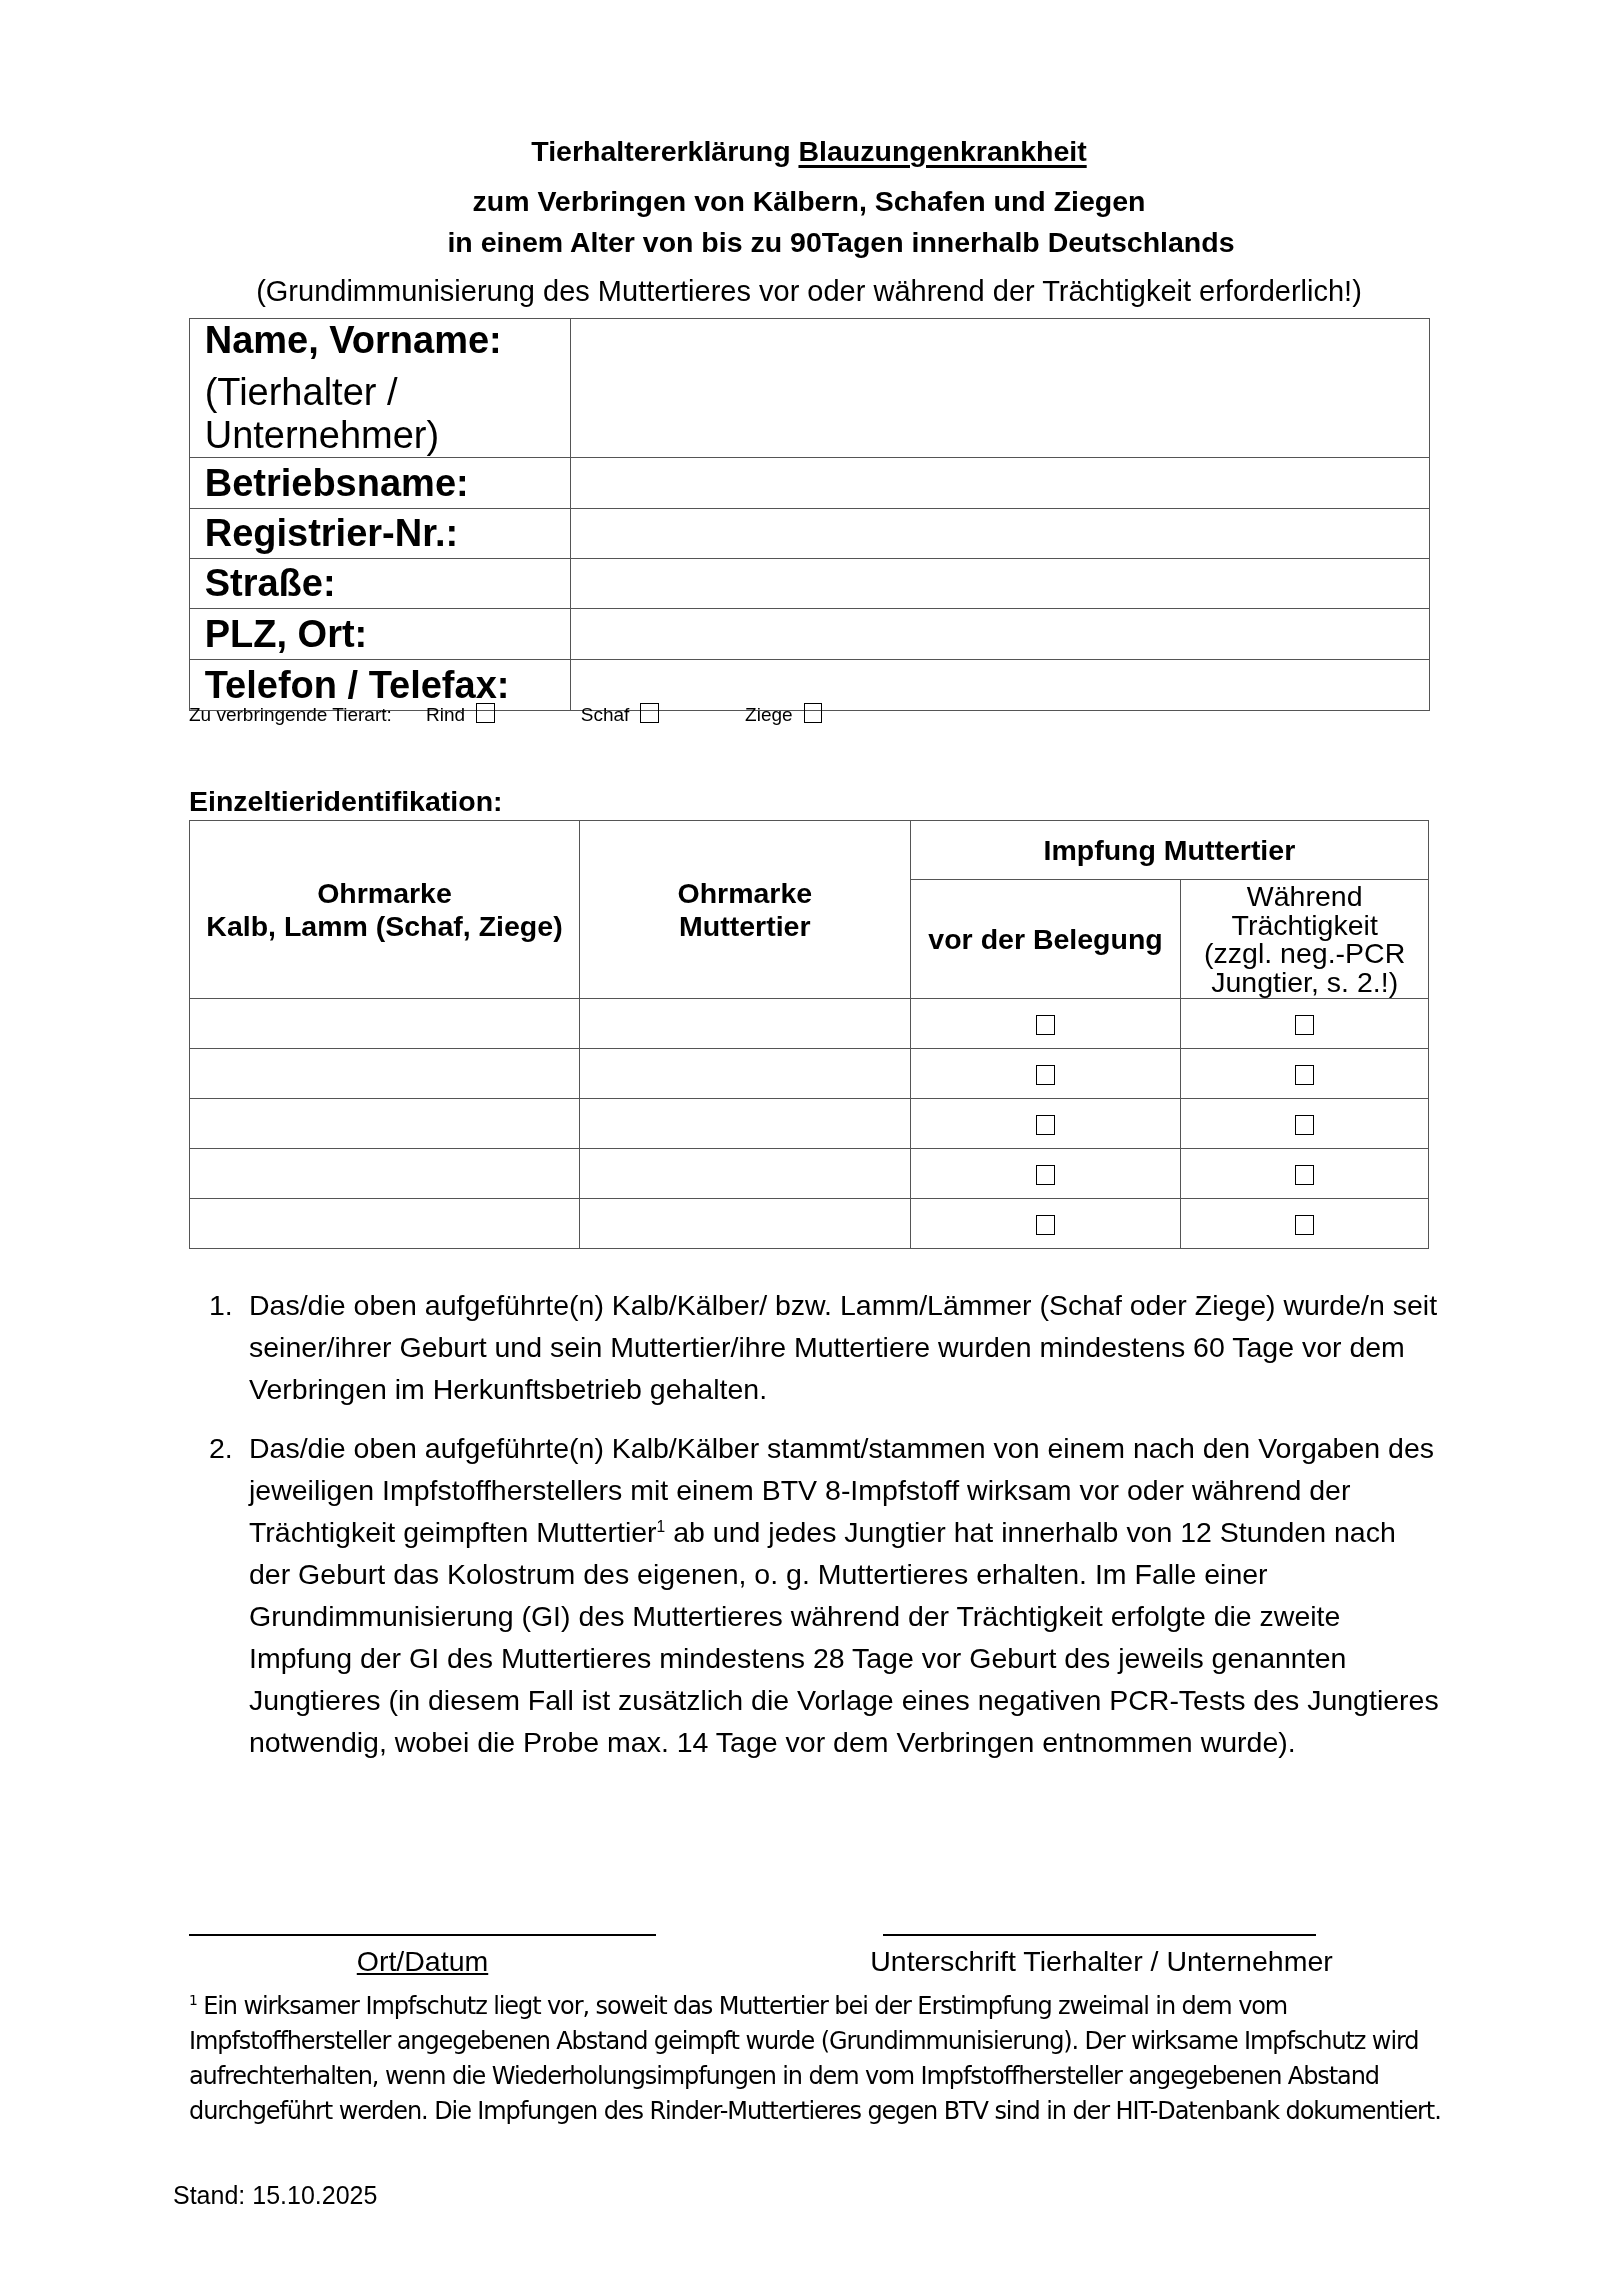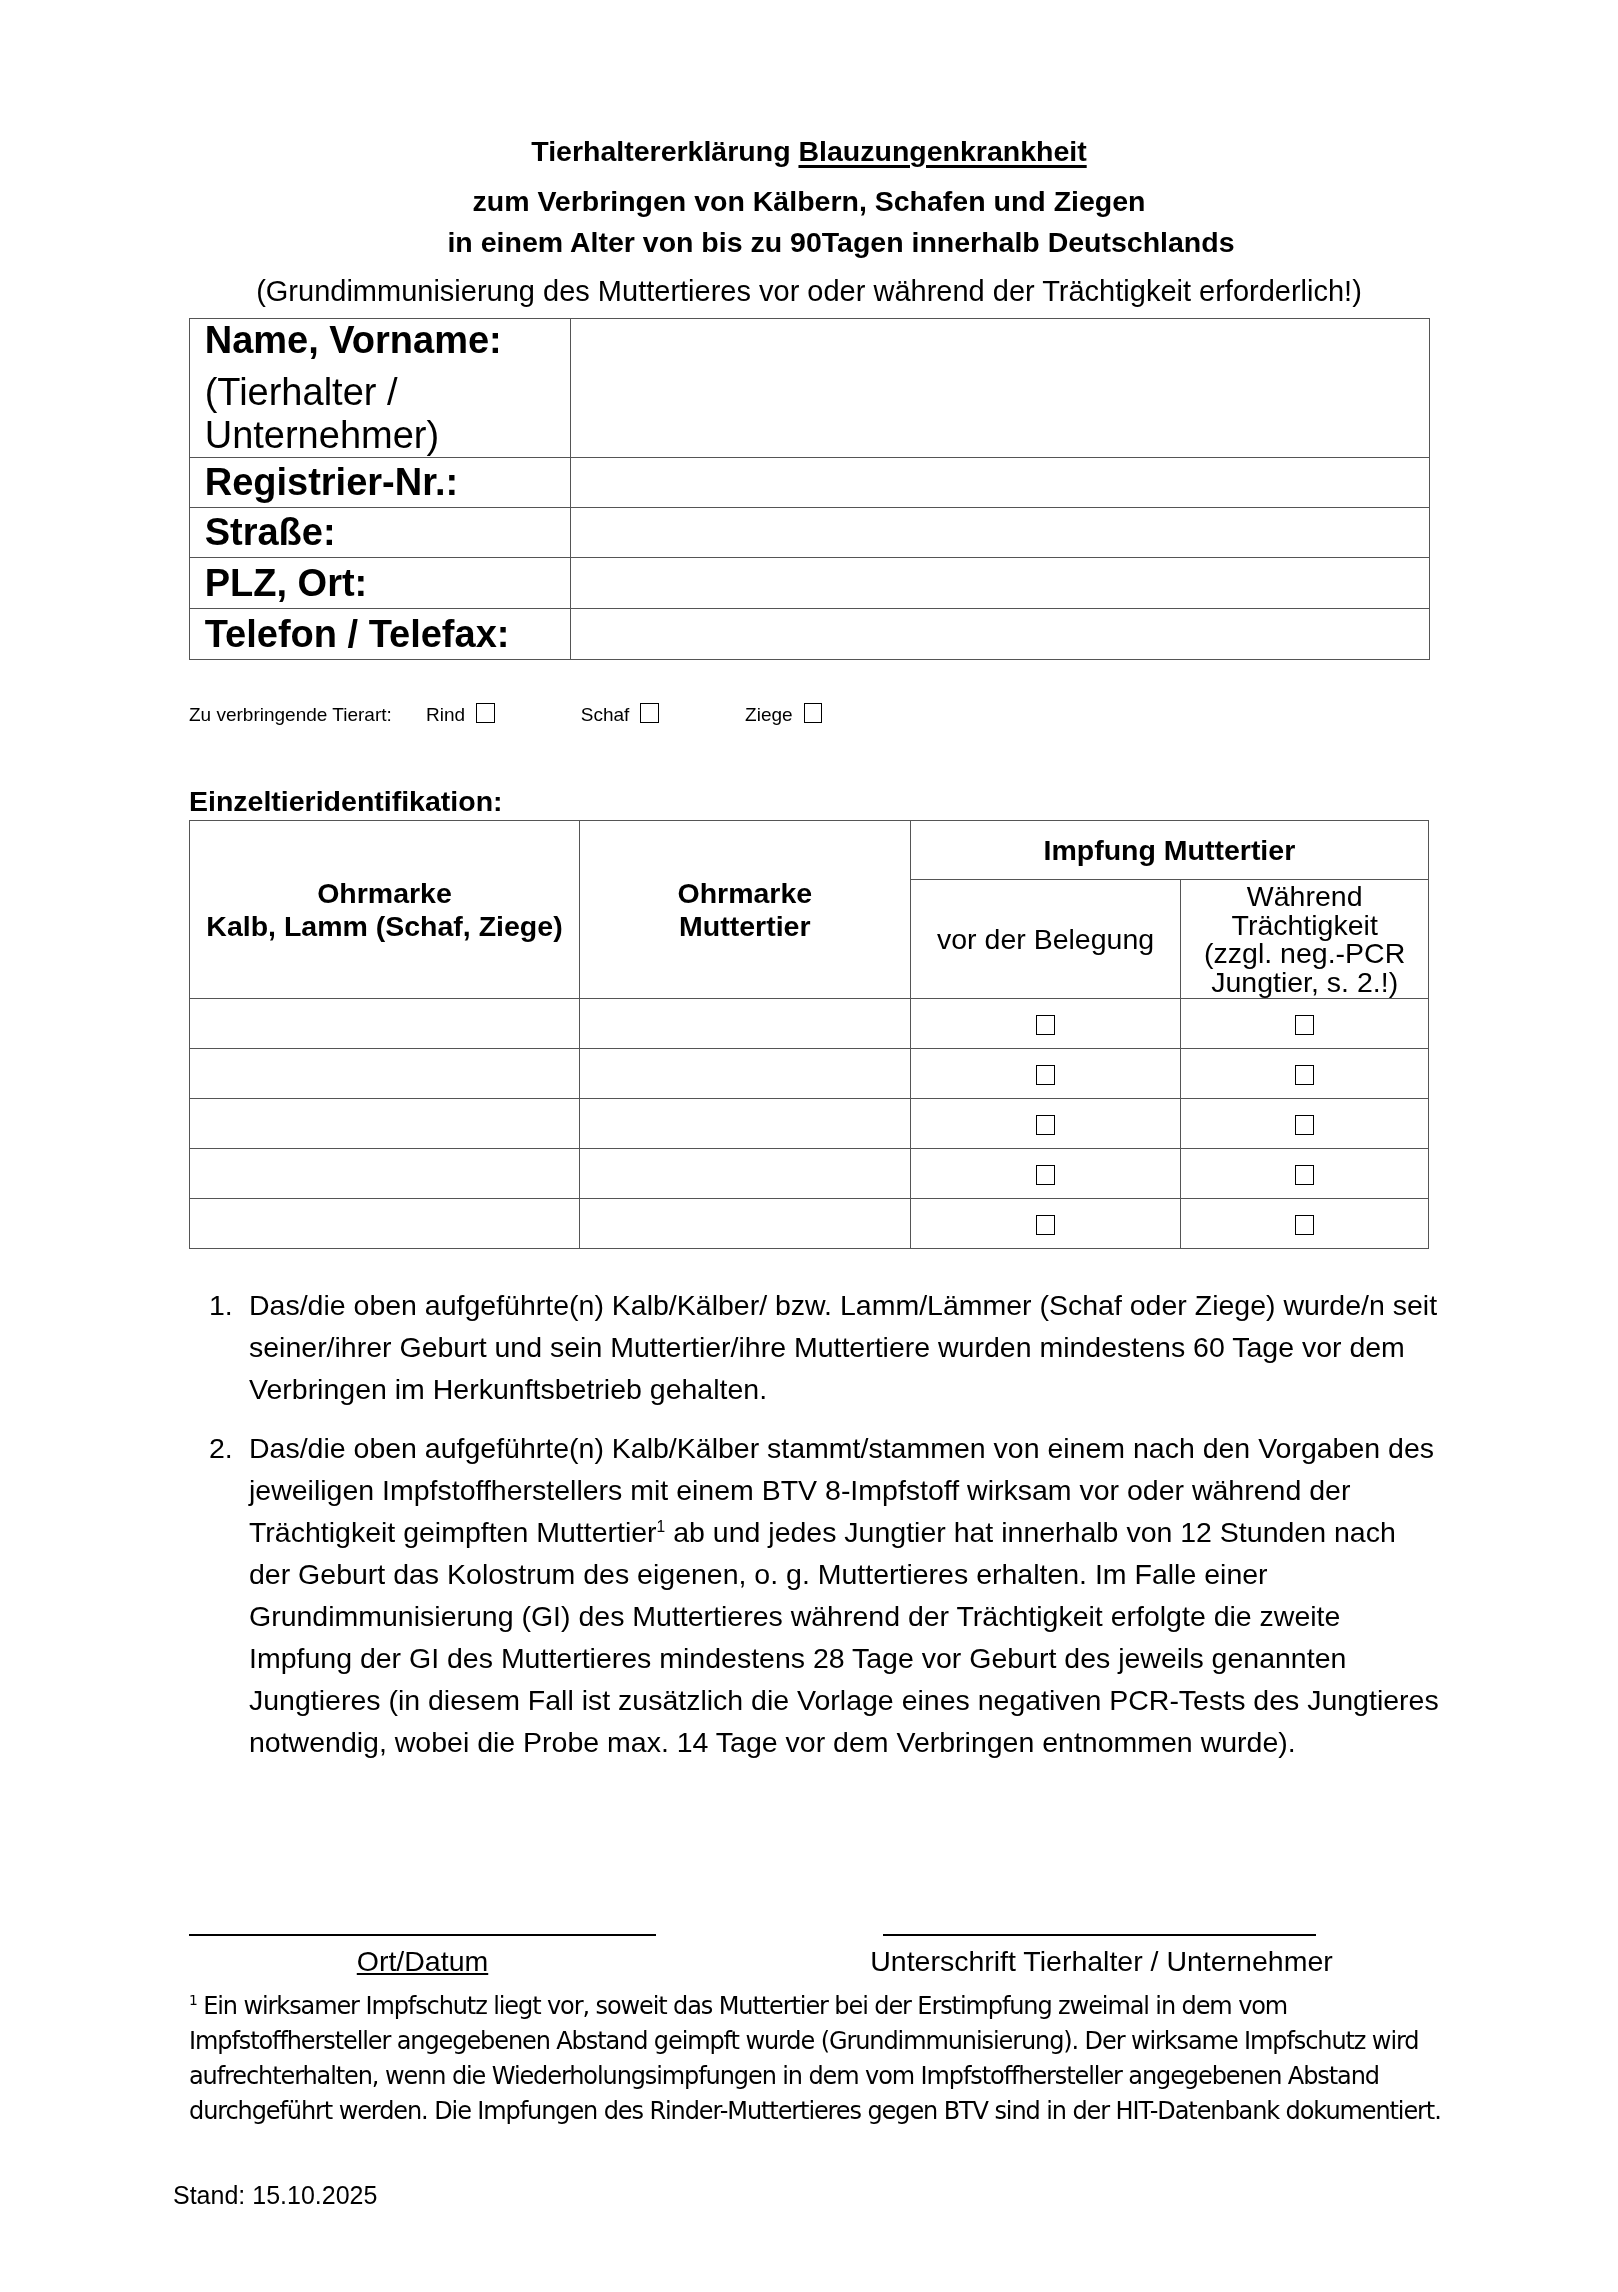--- a/index.html
+++ b/index.html
@@ -66,20 +66,24 @@
 
 <table class="abs" id="info-table">
   <tbody>
       <tr style="height:92px">
     <td class="lbl">
       <span>Name, Vorname:</span>
       <span class="sub">(Tierhalter / Unternehmer)</span>
     </td>
     <td class="val"></td>
   </tr>
+  <tr style="height:51px">
+    <td class="lbl">Betriebsname:</td>
+    <td class="val"></td>
+  </tr>
   <tr style="height:50px">
     <td class="lbl">Registrier-Nr.:</td>
     <td class="val"></td>
   </tr>
   <tr style="height:50px">
     <td class="lbl">Straße:</td>
     <td class="val"></td>
   </tr>
   <tr style="height:51px">
     <td class="lbl">PLZ, Ort:</td>
@@ -108,21 +112,21 @@
       <div>Ohrmarke</div>
       <div>Kalb, Lamm (Schaf, Ziege)</div>
     </th>
     <th class="c2" rowspan="2">
       <div>Ohrmarke</div>
       <div>Muttertier</div>
     </th>
     <th colspan="2">Impfung Muttertier</th>
   </tr>
   <tr class="h-sub">
-    <th class="c3" style="font-weight:normal">vor der Belegung</th>
+    <th class="c3" style="font-weight:bold">vor der Belegung</th>
     <th class="c4" style="font-weight:normal">
       <div>Während</div>
       <div>Trächtigkeit</div>
       <div>(zzgl. neg.-PCR</div>
       <div>Jungtier, s. 2.!)</div>
     </th>
   </tr>
   <tr class="body-row">
     <td></td>
     <td></td>

